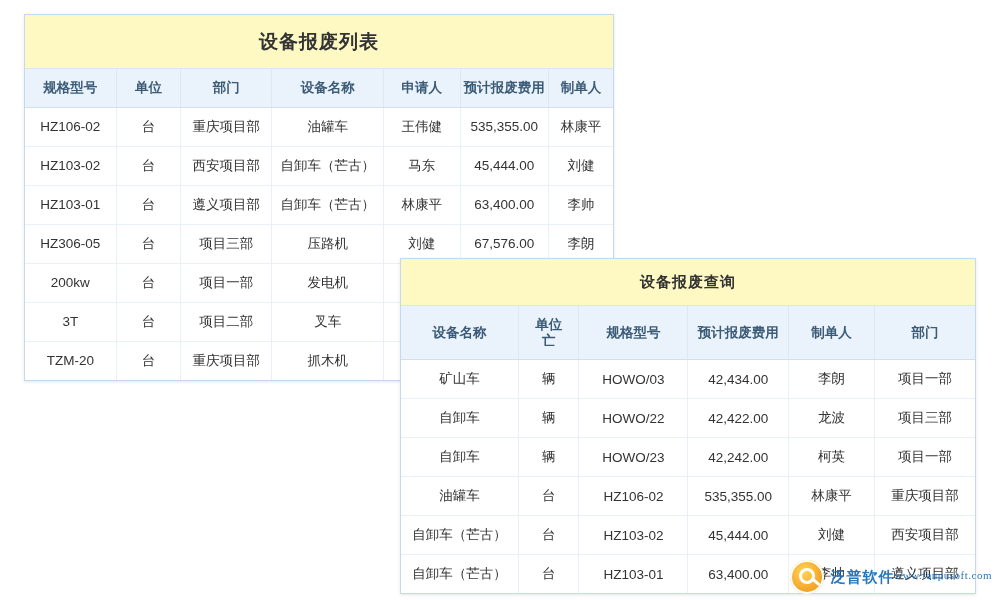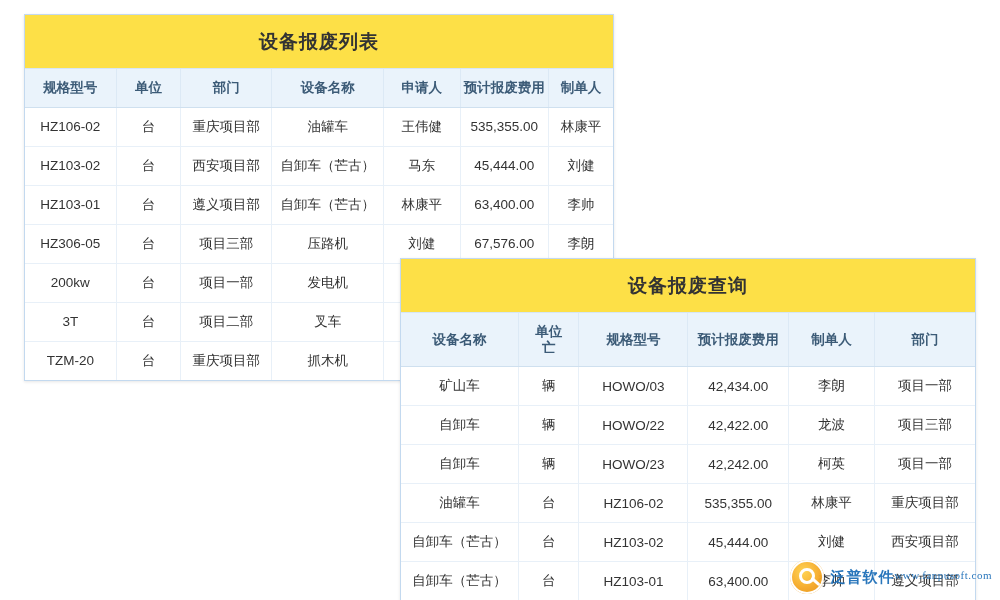--- a/index.html
+++ b/index.html
@@ -37,25 +37,25 @@
     z-index: 5;
   }
 
   .panel-title {
     text-align: center;
     font-size: 19px;
     font-weight: bold;
     color: #333333;
     padding: 14px 0 13px 0;
     border-bottom: 1px solid #d6e6f5;
-    background: #fde047;
+    background: #fef9c3;
     letter-spacing: 1px;
   }
   #panel-query .panel-title {
-    font-size: 19px;
+    font-size: 15px;
     padding: 14px 0 13px 0;
   }
 
   table.grid {
     border-collapse: collapse;
     width: 100%;
     table-layout: fixed;
   }
   table.grid th {
     background: #eaf3fb;

